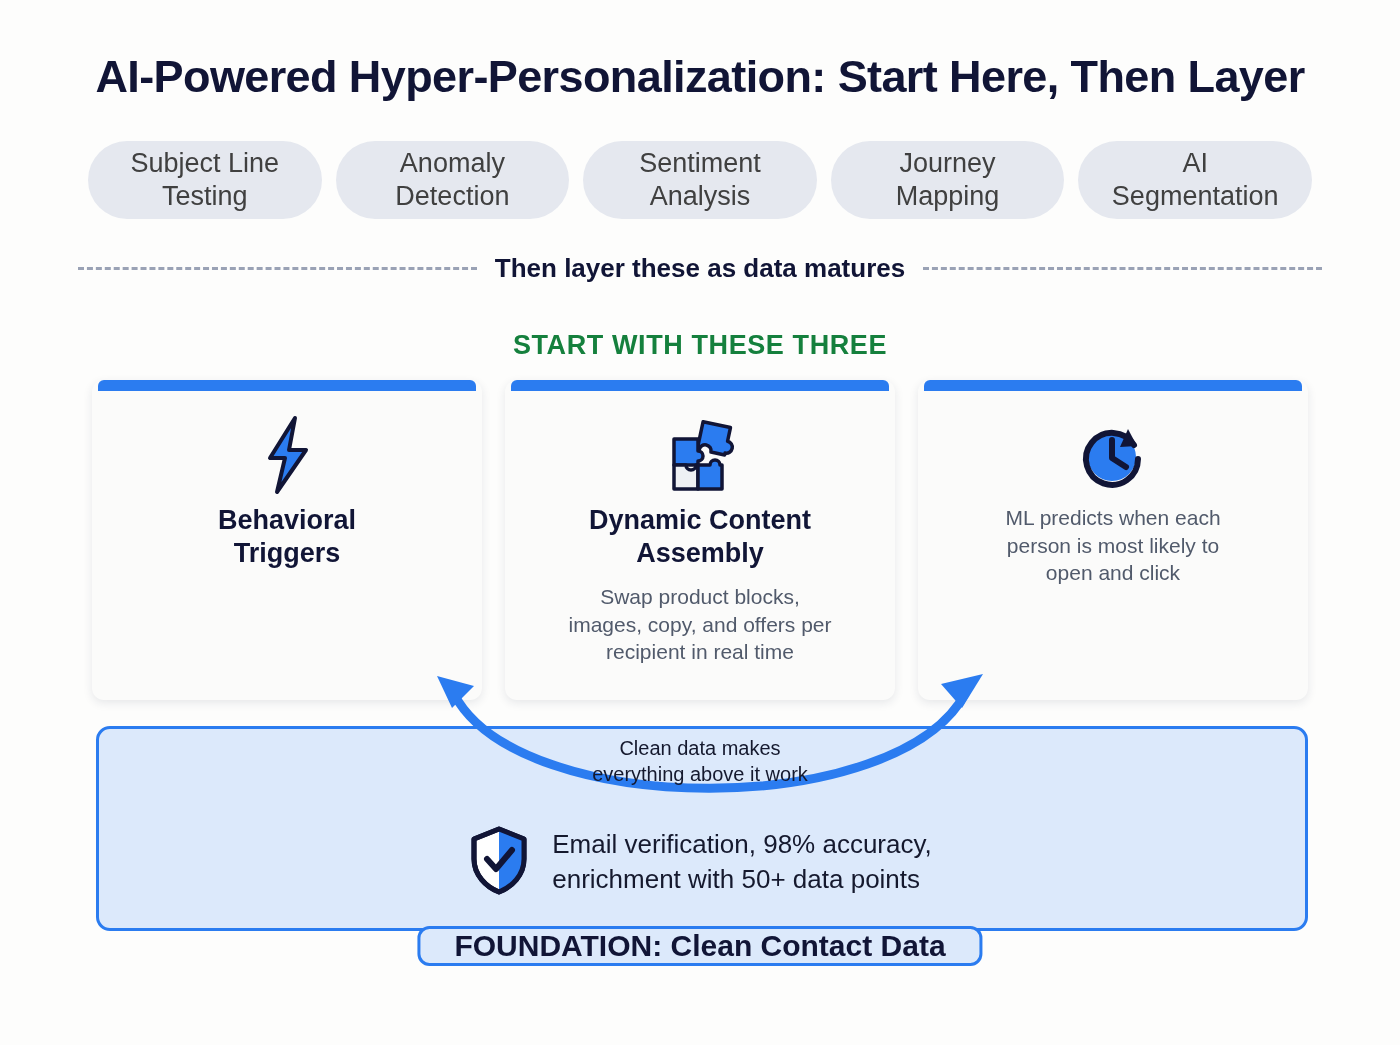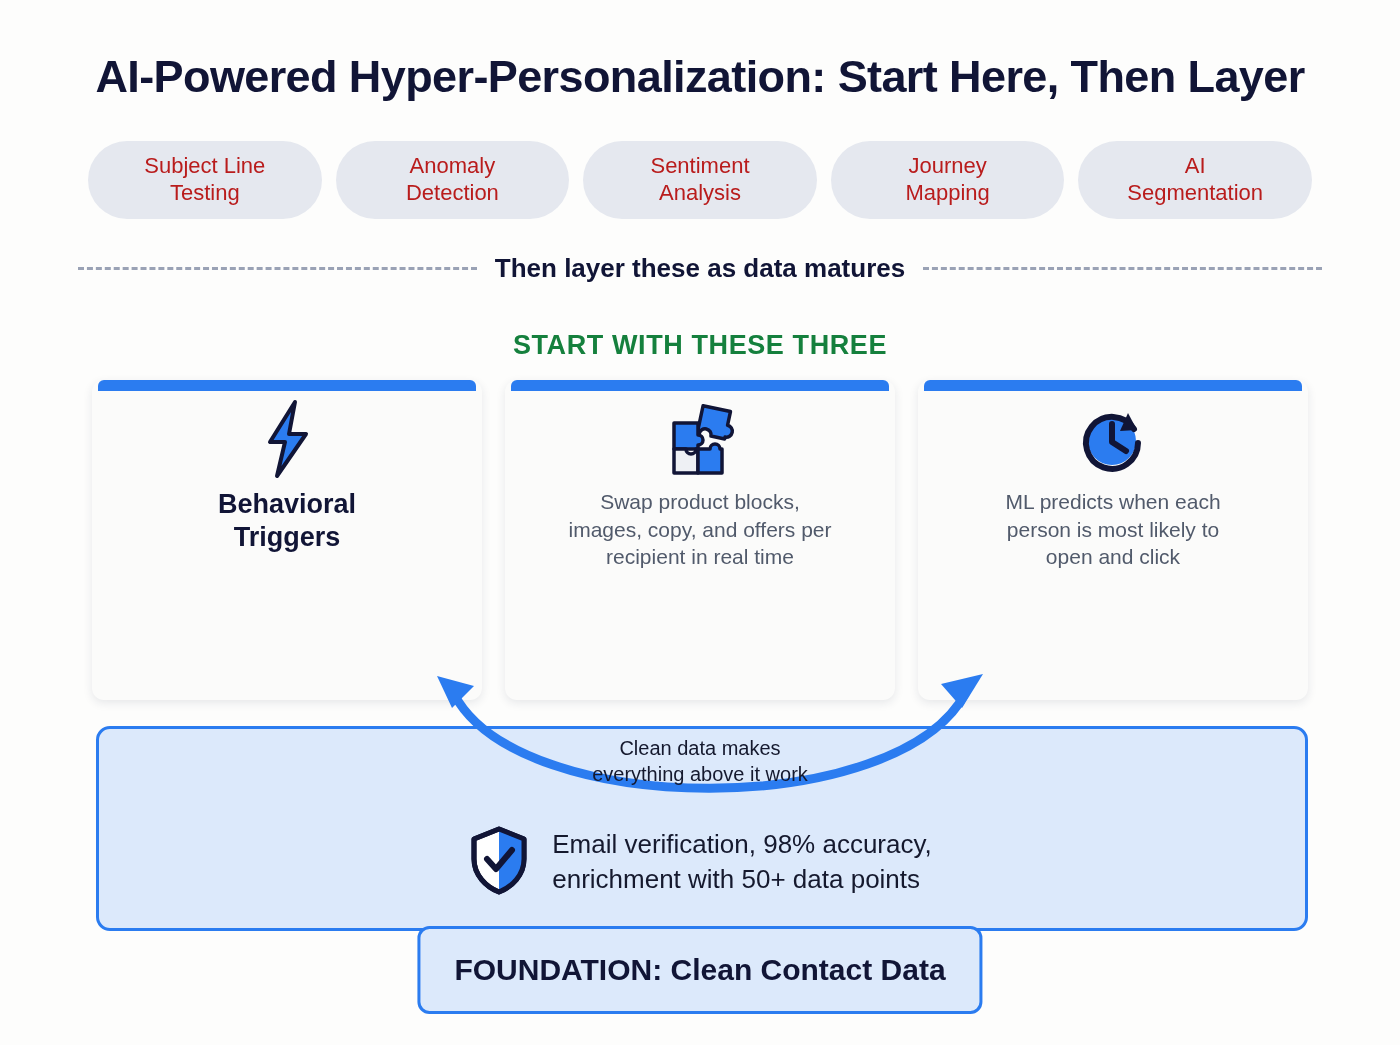--- a/index.html
+++ b/index.html
@@ -45,23 +45,23 @@
     justify-content: space-between;
     align-items: stretch;
   }
   .pill {
     background: #e5e8ef;
     border-radius: 40px;
     display: flex;
     align-items: center;
     justify-content: center;
     text-align: center;
-    font-size: 22px;
+    font-size: 27px;
     line-height: 1.22;
-    color: #b91c1c;
+    color: #404040;
     padding: 0 22px;
     flex: 1 1 0;
     margin-right: 14px;
     white-space: pre-line;
   }
   .pill:last-child { margin-right: 0; }
 
   
   .divider {
     position: absolute;
@@ -108,21 +108,21 @@
     display: flex;
     justify-content: space-between;
   }
   .card {
     position: relative;
     width: 390px;
     height: 320px;
     background: #fbfbfa;
     border-radius: 12px;
     box-shadow: 0 3px 10px rgba(30,40,70,0.10);
-    padding: 18px 26px 0 26px;
+    padding: 34px 26px 0 26px;
     text-align: center;
     display: flex;
     flex-direction: column;
     align-items: center;
   }
   .card-accent {
     position: absolute;
     top: 0;
     left: 6px;
     right: 6px;
@@ -204,21 +204,21 @@
 
   
   .foundation-badge {
     position: absolute;
     top: 926px;
     left: 50%;
     transform: translateX(-50%);
     background: #dce9fb;
     border: 3px solid #2b7cf0;
     border-radius: 12px;
-    padding: 24px 34px;
+    padding: 0 34px;
     font-size: 30px;
     font-weight: bold;
     color: #111536;
     white-space: nowrap;
   }
 </style>
 </head>
 <body>
 
 <div class="canvas">
@@ -268,20 +268,22 @@
             <path d="M4 4 H32 V18 a6 6 0 0 1 0 12 V32 H18 a6 6 0 0 0 -12 0 H4 Z" fill="#2b7cf0" stroke="#111536" stroke-width="3.5" stroke-linejoin="round"></path>
           </g>
 
           <path d="M14 24 H38 V36 a5 5 0 0 1 0 10 V50 H14 Z" fill="#2b7cf0" stroke="#111536" stroke-width="3.5" stroke-linejoin="round"></path>
 
           <path d="M14 50 H26 a5 5 0 0 0 10 0 H38 V74 H14 Z" fill="#eef0f4" stroke="#111536" stroke-width="3.5" stroke-linejoin="round"></path>
 
           <path d="M38 50 H50 a5 5 0 0 1 10 0 H62 V74 H38 Z" fill="#2b7cf0" stroke="#111536" stroke-width="3.5" stroke-linejoin="round"></path>
         </svg>
       </div>
+      <div class="card-title">Dynamic Content
+Assembly</div>
       <div class="card-desc">Swap product blocks,
 images, copy, and offers per
 recipient in real time</div>
     </div>
 
     <div class="card">
       <div class="card-accent"></div>
       <div class="card-icon">
         <svg width="80" height="80" viewBox="0 0 80 80">
           <circle cx="39" cy="42" r="24" fill="#2b7cf0"></circle>

